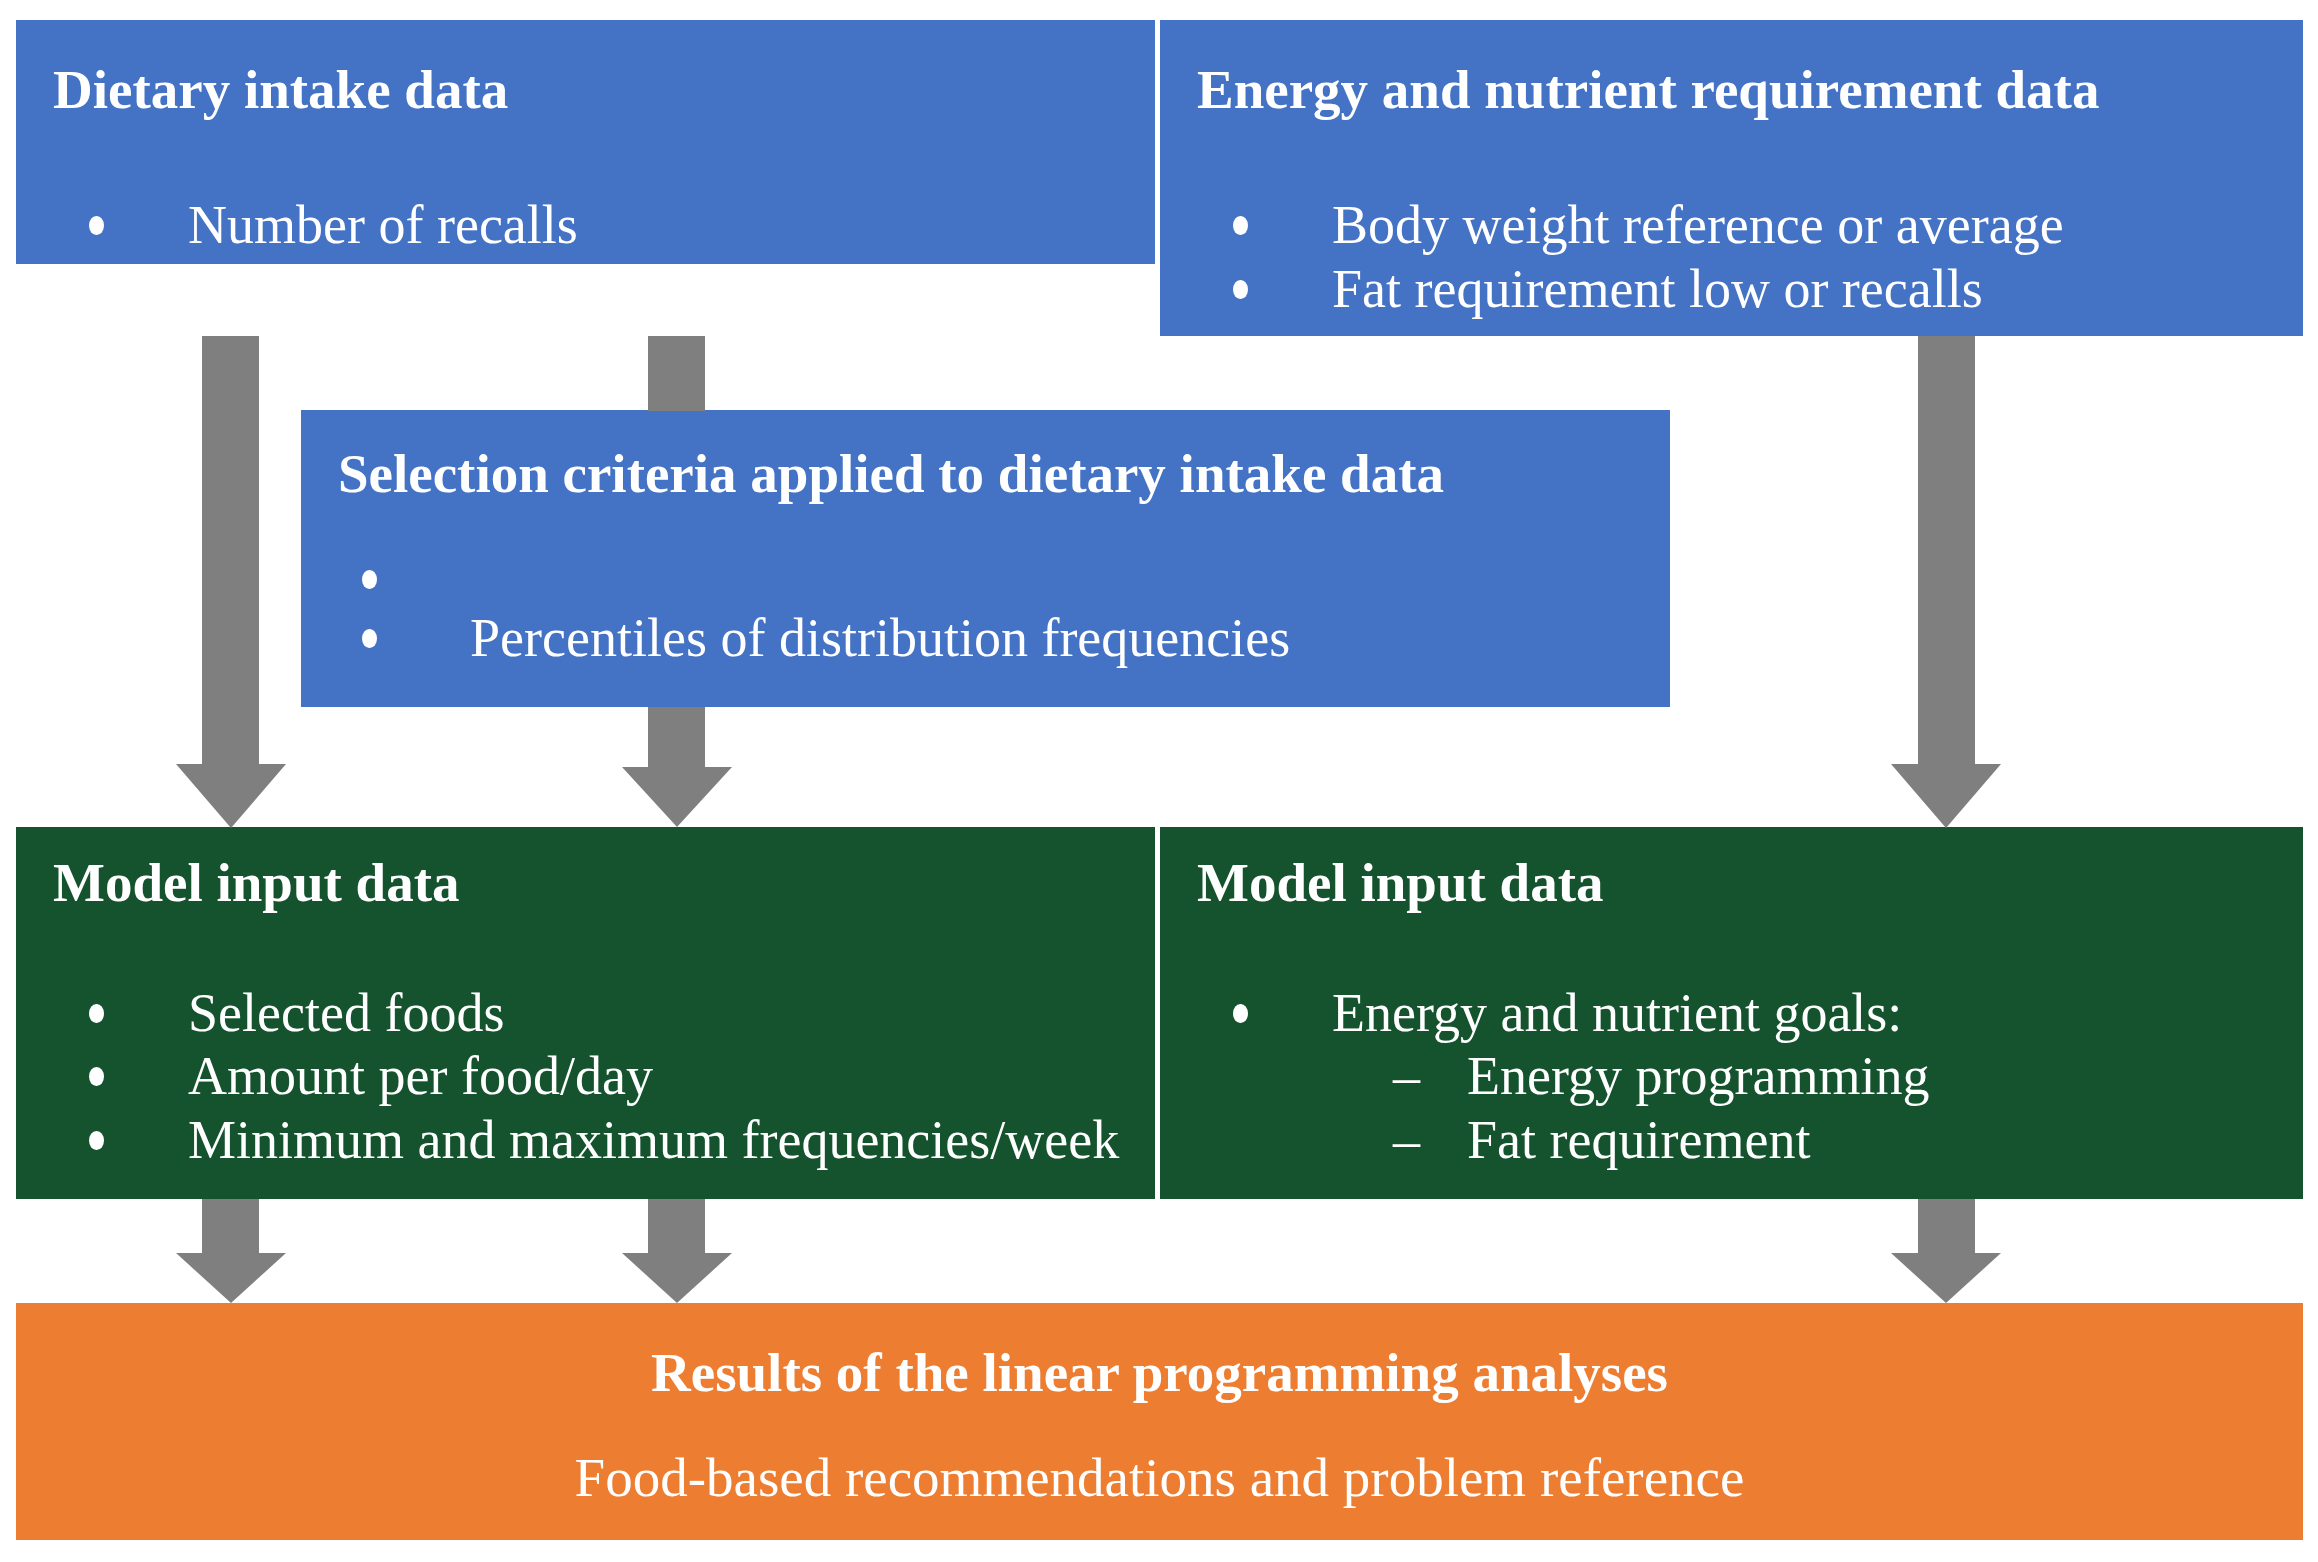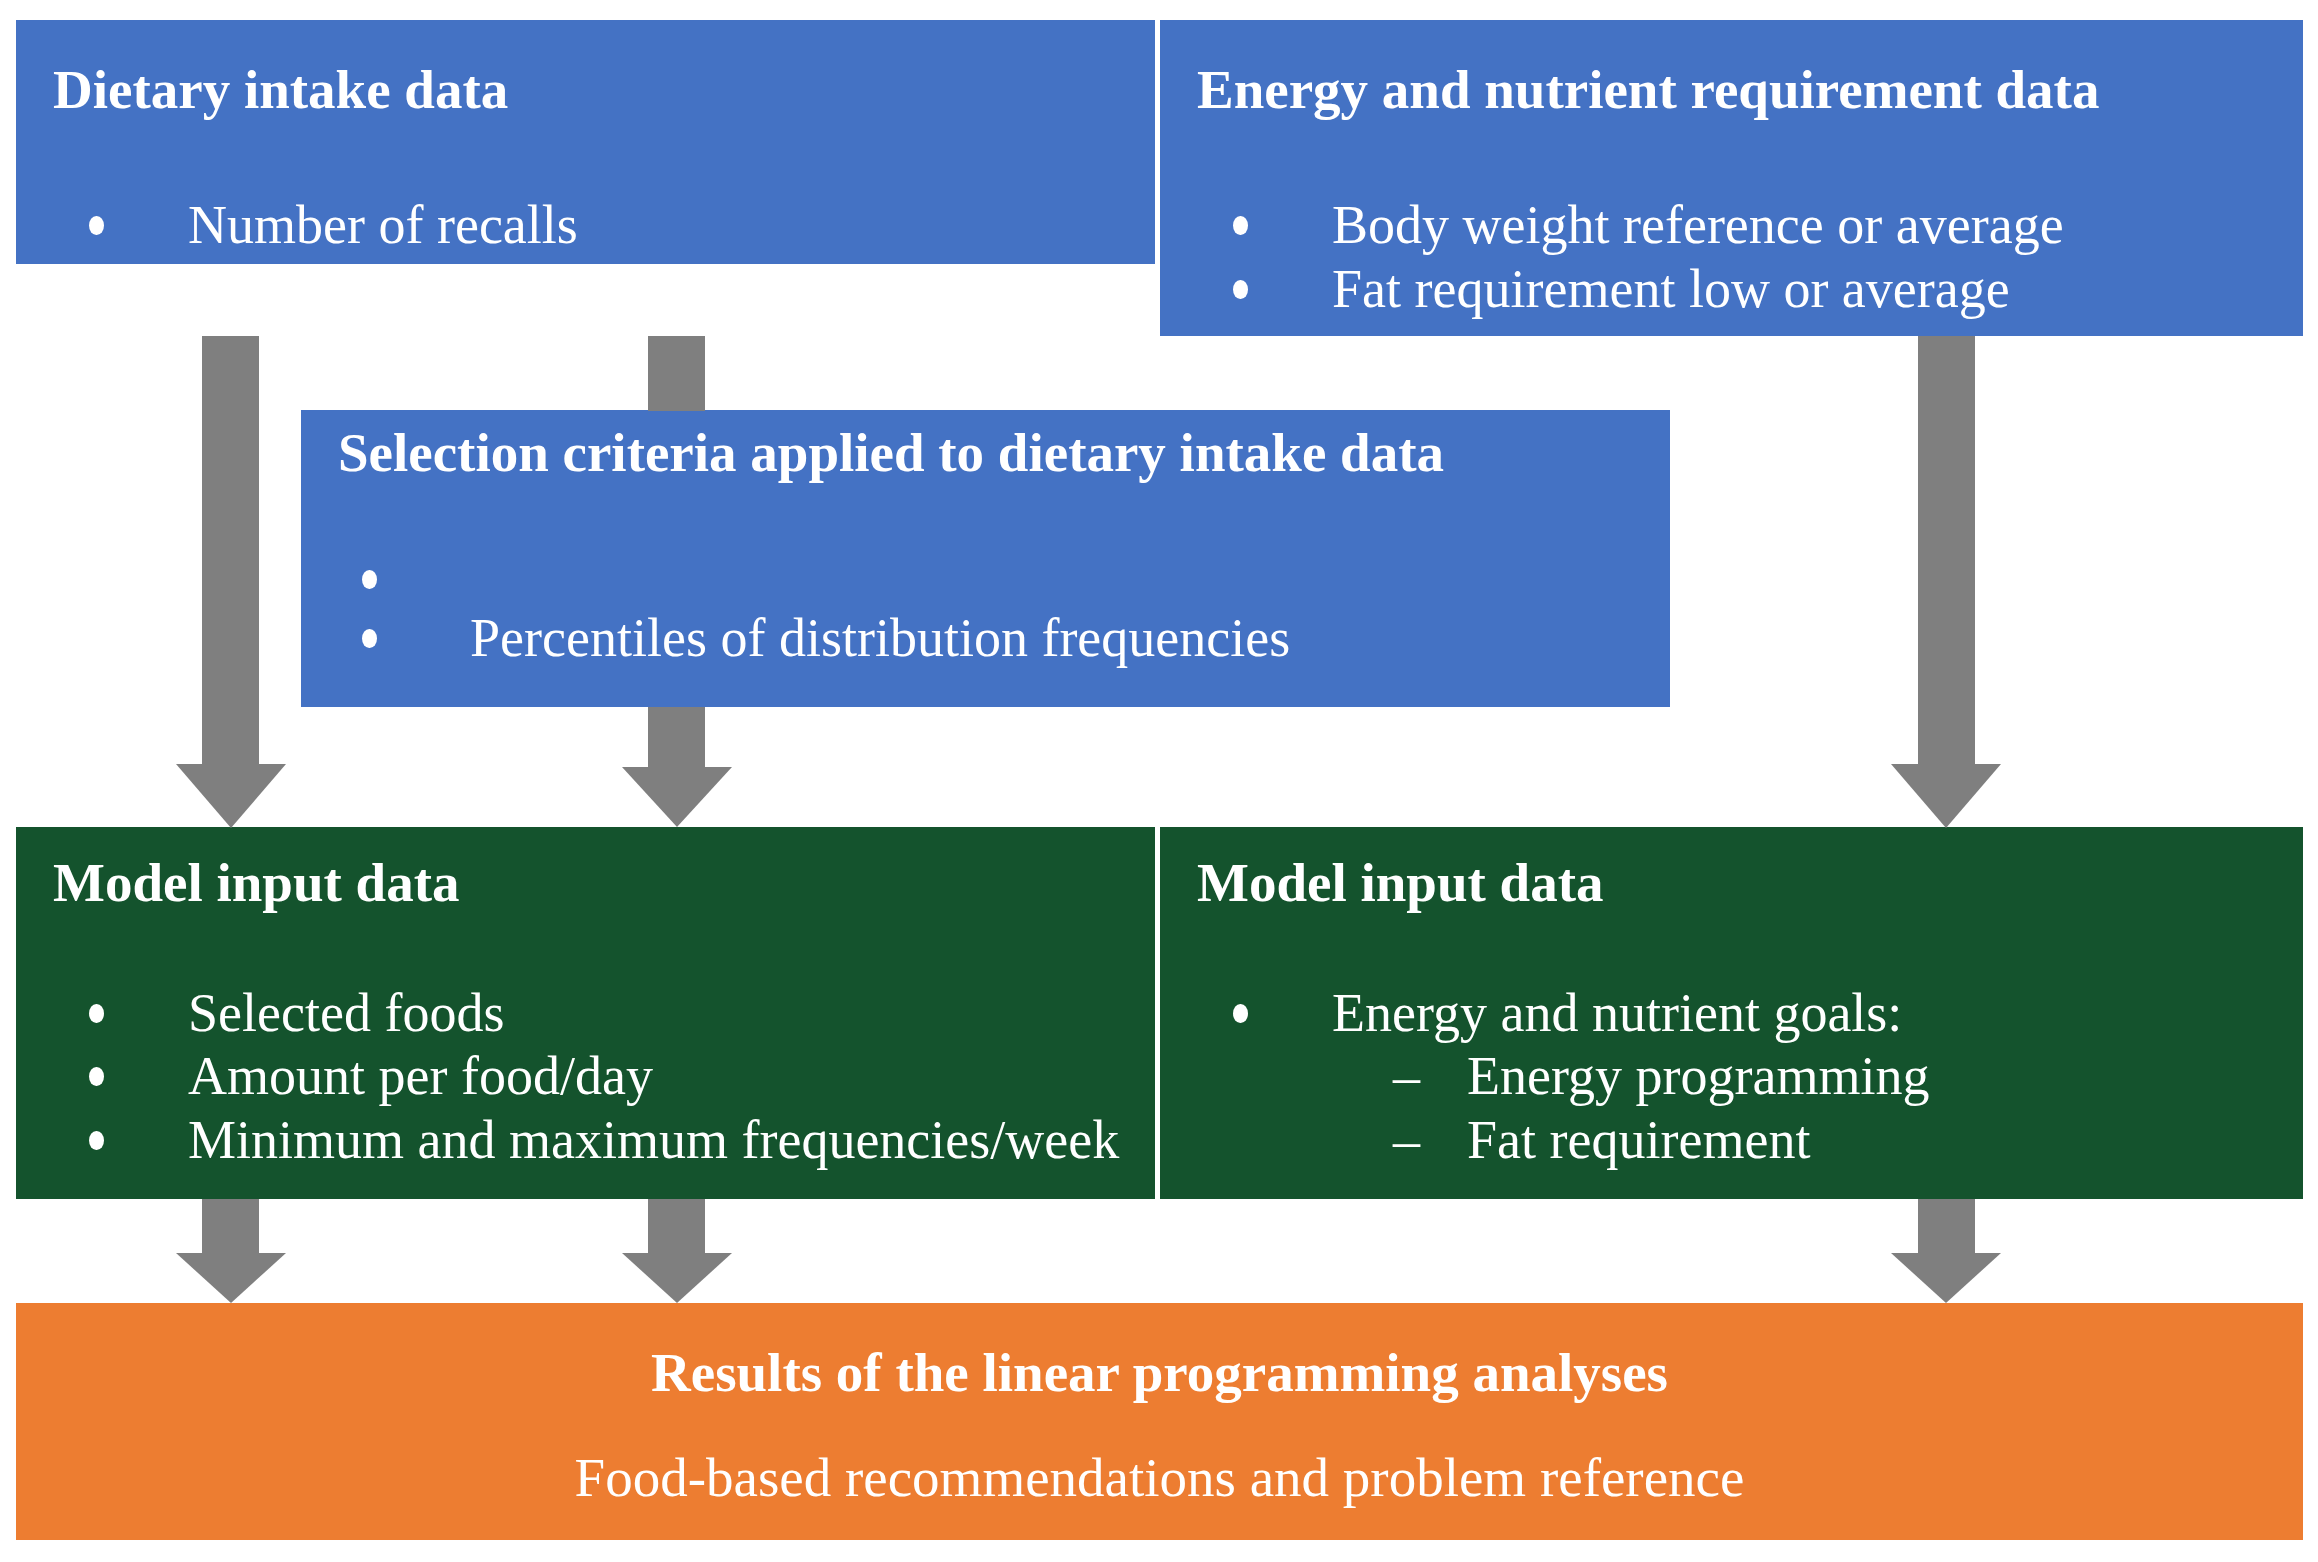--- a/index.html
+++ b/index.html
@@ -112,26 +112,26 @@
   </div>
 
   <div class="box blue" style="left:1160px; top:20px; width:1143px; height:316px;">
     <div class="box-title" style="top:34px">Energy and nutrient requirement data</div>
     <div class="row indent-std" style="top:170px">
       <span class="dot"></span>
       <span class="txt">Body weight reference or average</span>
     </div>
     <div class="row indent-std" style="top:234px">
       <span class="dot"></span>
-      <span class="txt">Fat requirement low or average</span>
+      <span class="txt">Fat requirement low or recalls</span>
     </div>
   </div>
 
   <div class="box blue" style="left:301px; top:410px; width:1369px; height:297px;">
-    <div class="box-title" style="top:7px">Selection criteria applied to dietary intake data</div>
+    <div class="box-title" style="top:28px">Selection criteria applied to dietary intake data</div>
     <div class="row indent-mid" style="top:134px">
       <span class="dot"></span>
     </div>
     <div class="row indent-mid" style="top:193px">
       <span class="dot"></span>
       <span class="txt">Percentiles of distribution frequencies</span>
     </div>
   </div>
 
   <div class="box green" style="left:16px; top:827px; width:1139px; height:372px;">

